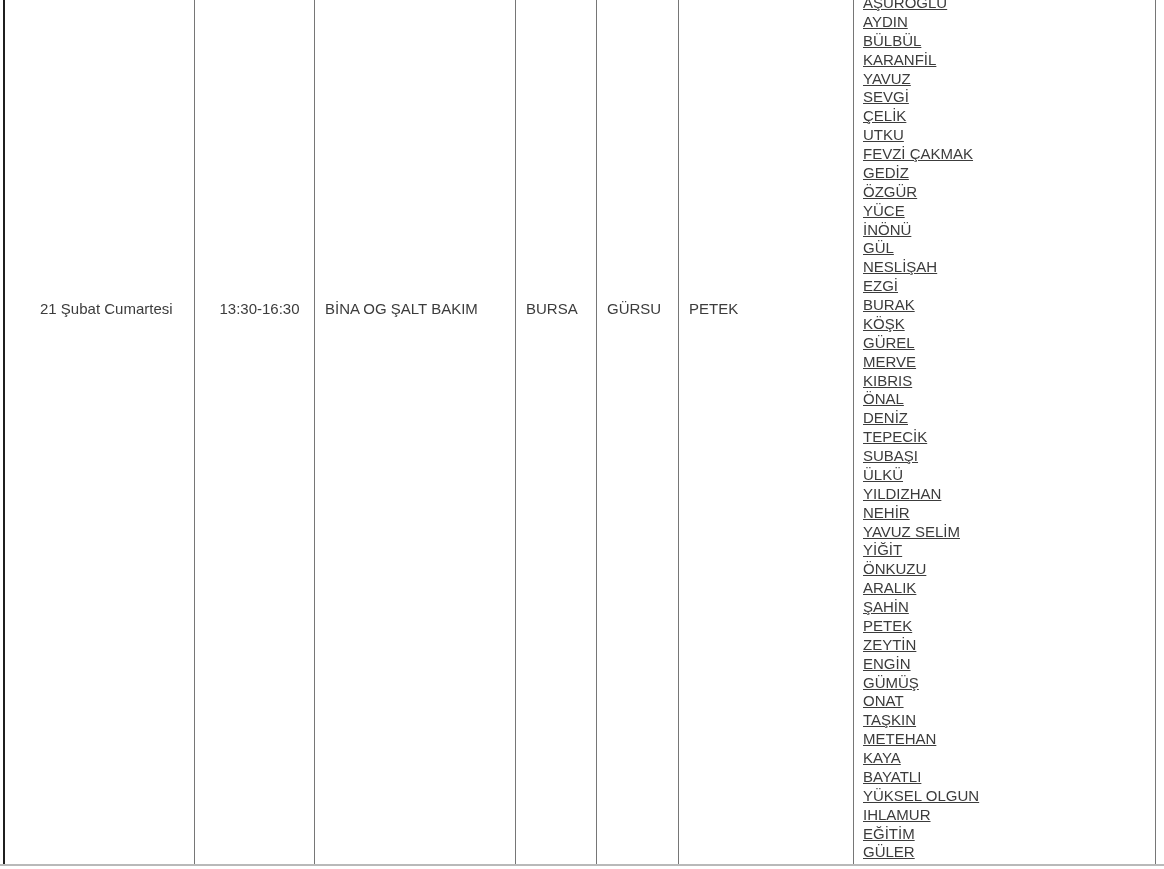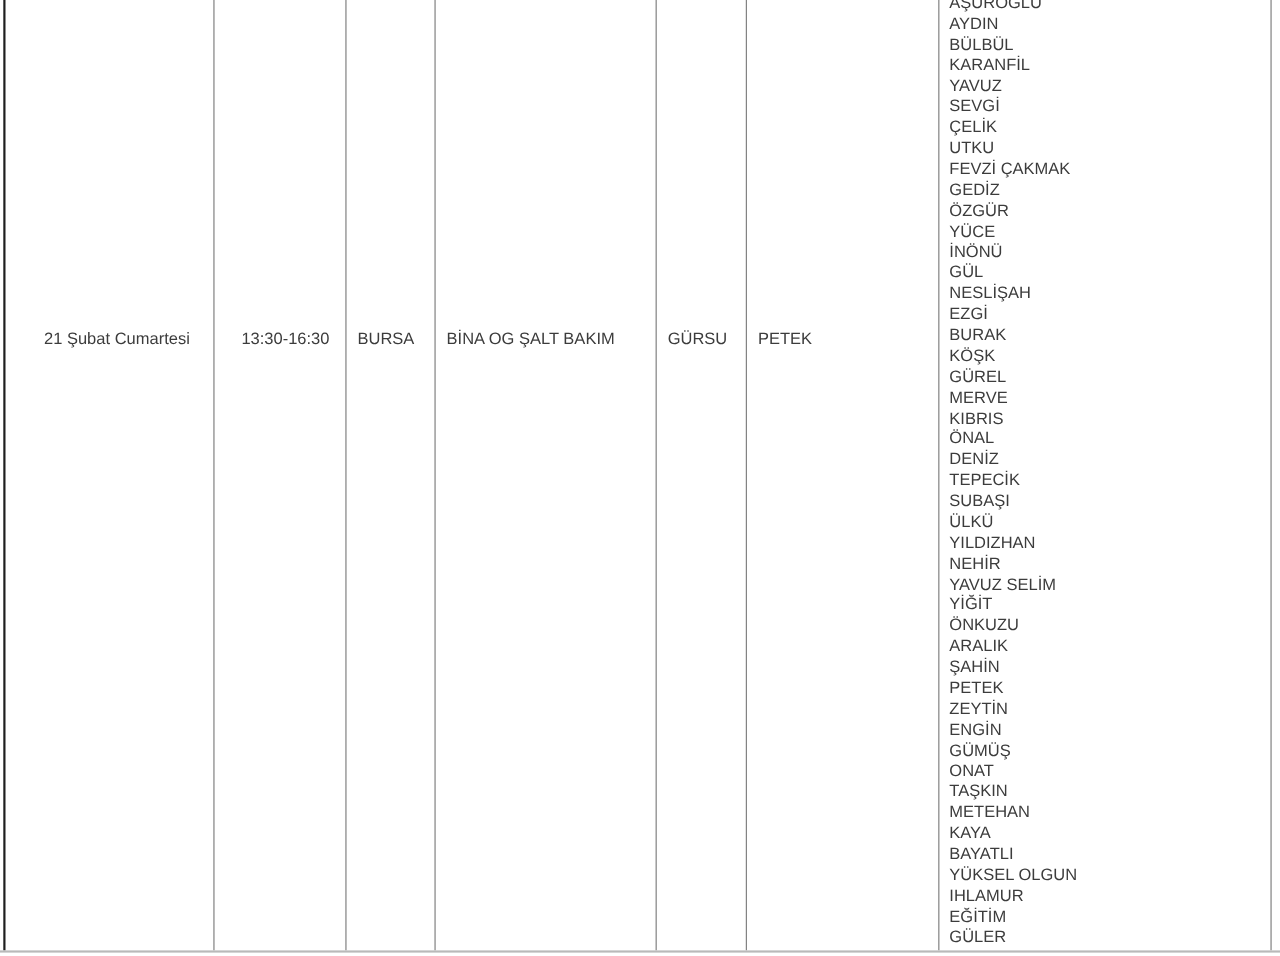--- a/index.html
+++ b/index.html
@@ -37,21 +37,21 @@
     white-space: nowrap;
   }
 
   .c-date      { width: 192px; border-left: 2px solid #1f1f1f; padding-left: 20px; }
   .c-date .val { padding-left: 15px; }
   .c-time      { width: 120px; text-align: center; }
   .c-work      { width: 201px; }
   .c-prov      { width: 81px;  }
   .c-dist      { width: 82px;  }
   .c-nbhd      { width: 175px; }
-  .c-streets   { width: 302px; }
+  .c-streets   { width: 302px; text-decoration: underline; }
   .c-stub      { width: 8px; border-right: none; }
 
   .streets-list {
     margin-top: -6px;
     padding-left: 9px;
     font-size: 15px;
     line-height: 18.87px;
     color: #3c3c3c;
     white-space: pre-line;
   }
@@ -73,26 +73,26 @@
   <div class="row">
 
     <div class="cell c-date">
       <span class="val">21 Şubat Cumartesi</span>
     </div>
 
     <div class="cell c-time">
       <span class="val">13:30-16:30</span>
     </div>
 
+    <div class="cell c-work">
+      <span class="val">BİNA OG ŞALT BAKIM</span>
+    </div>
+
     <div class="cell c-prov">
       <span class="val">BURSA</span>
-    </div>
-
-    <div class="cell c-work">
-      <span class="val">BİNA OG ŞALT BAKIM</span>
     </div>
 
     <div class="cell c-dist">
       <span class="val">GÜRSU</span>
     </div>
 
     <div class="cell c-nbhd">
       <span class="val">PETEK</span>
     </div>
 

